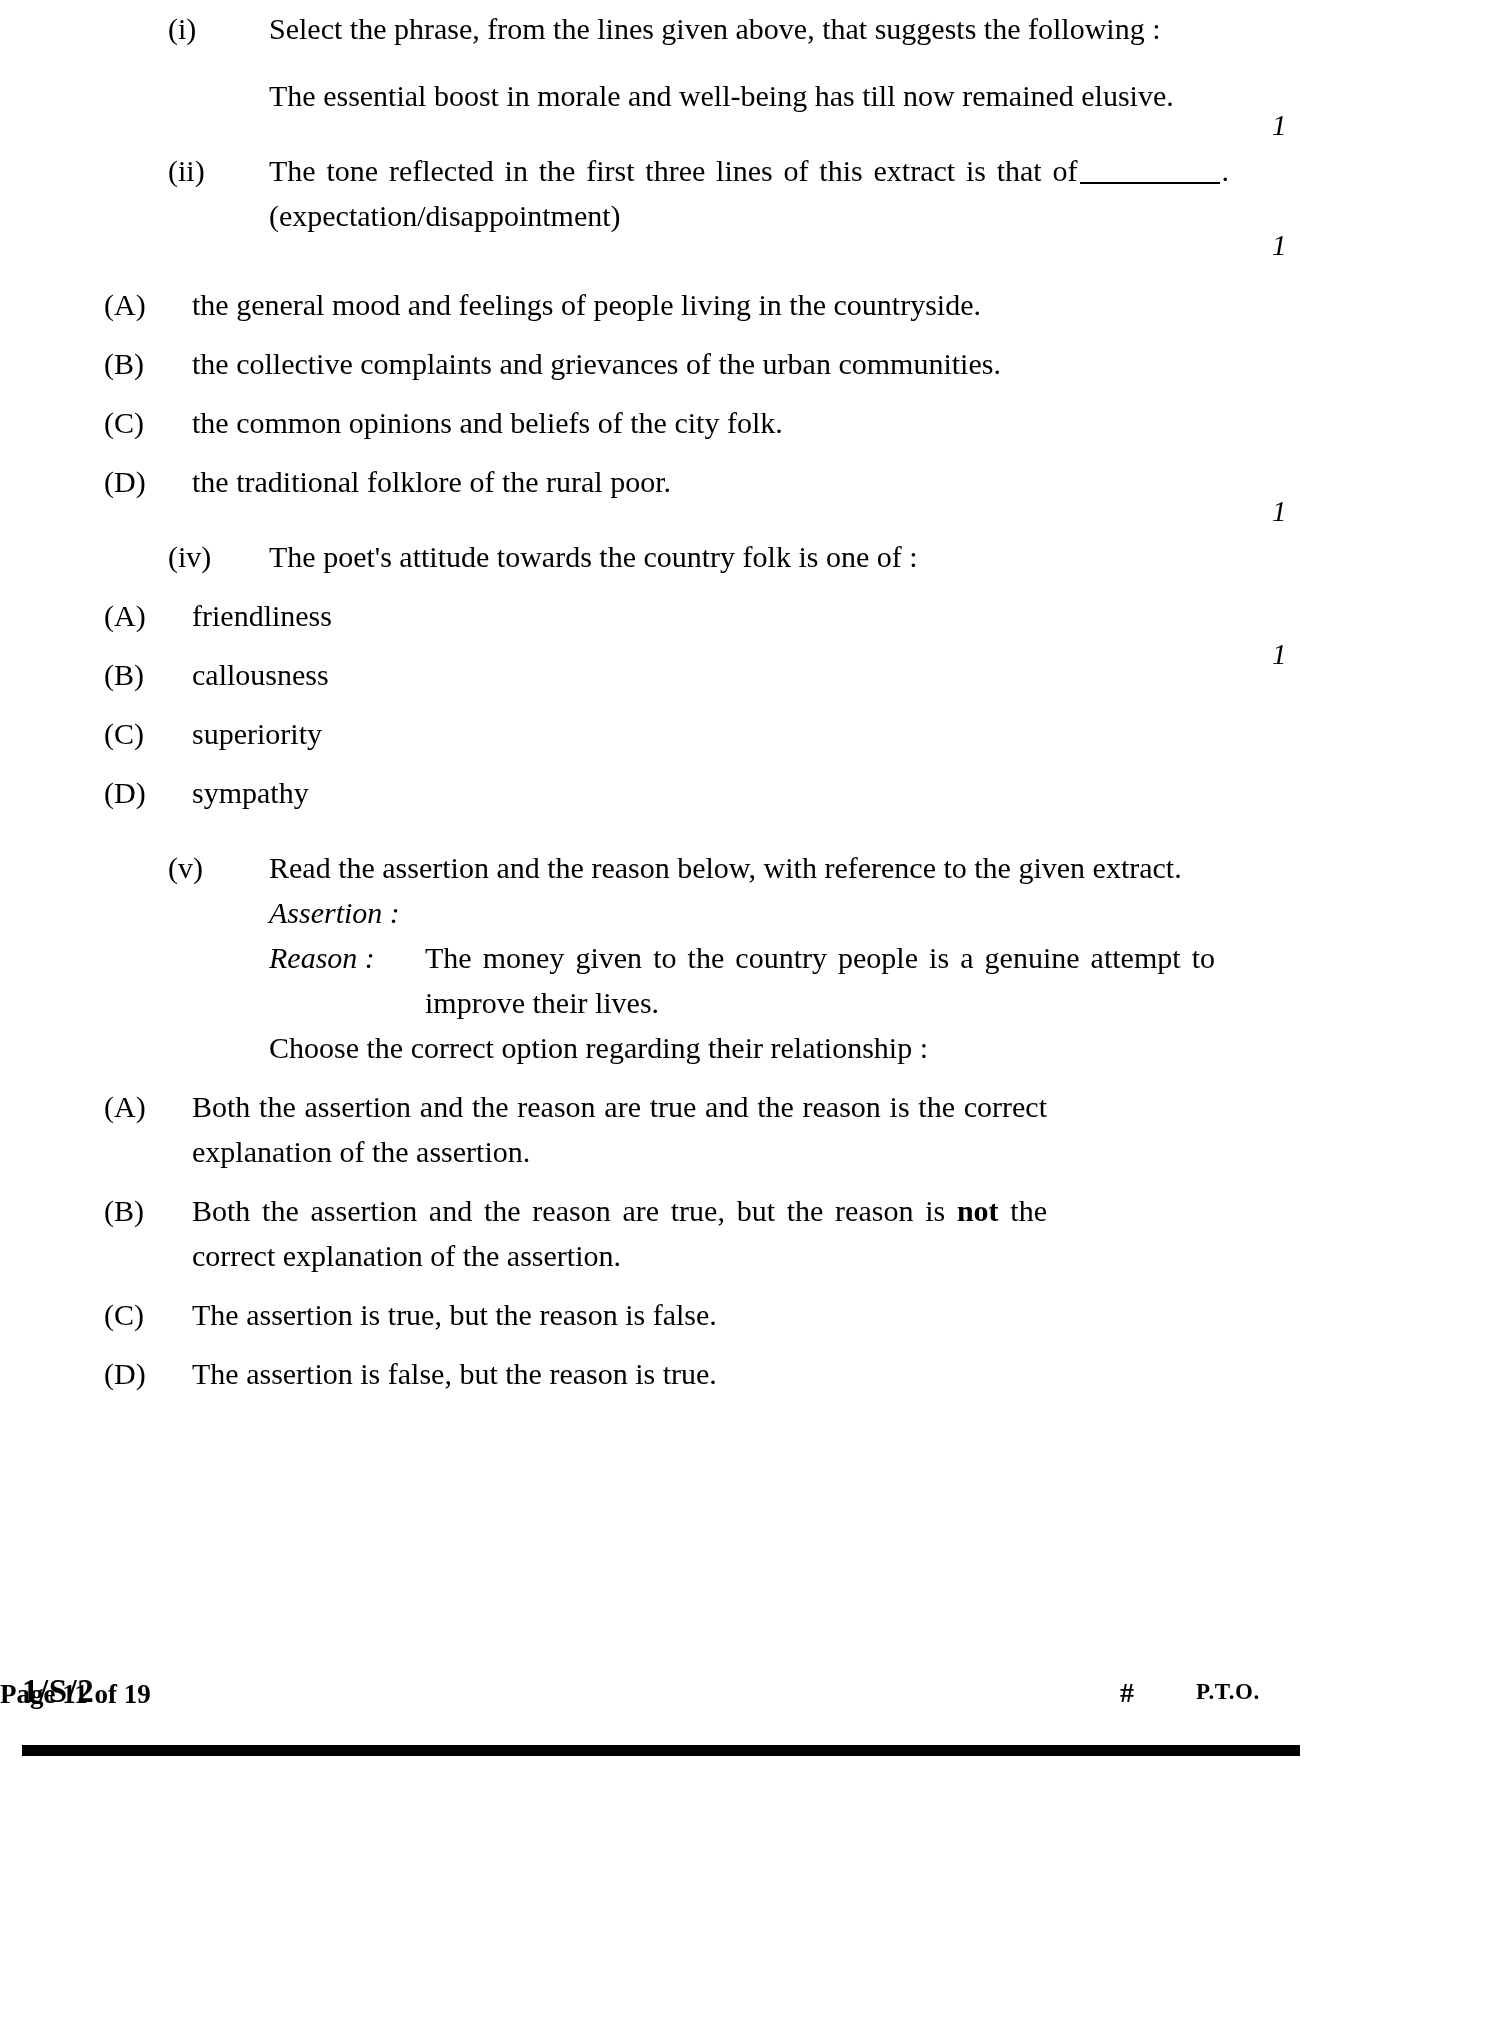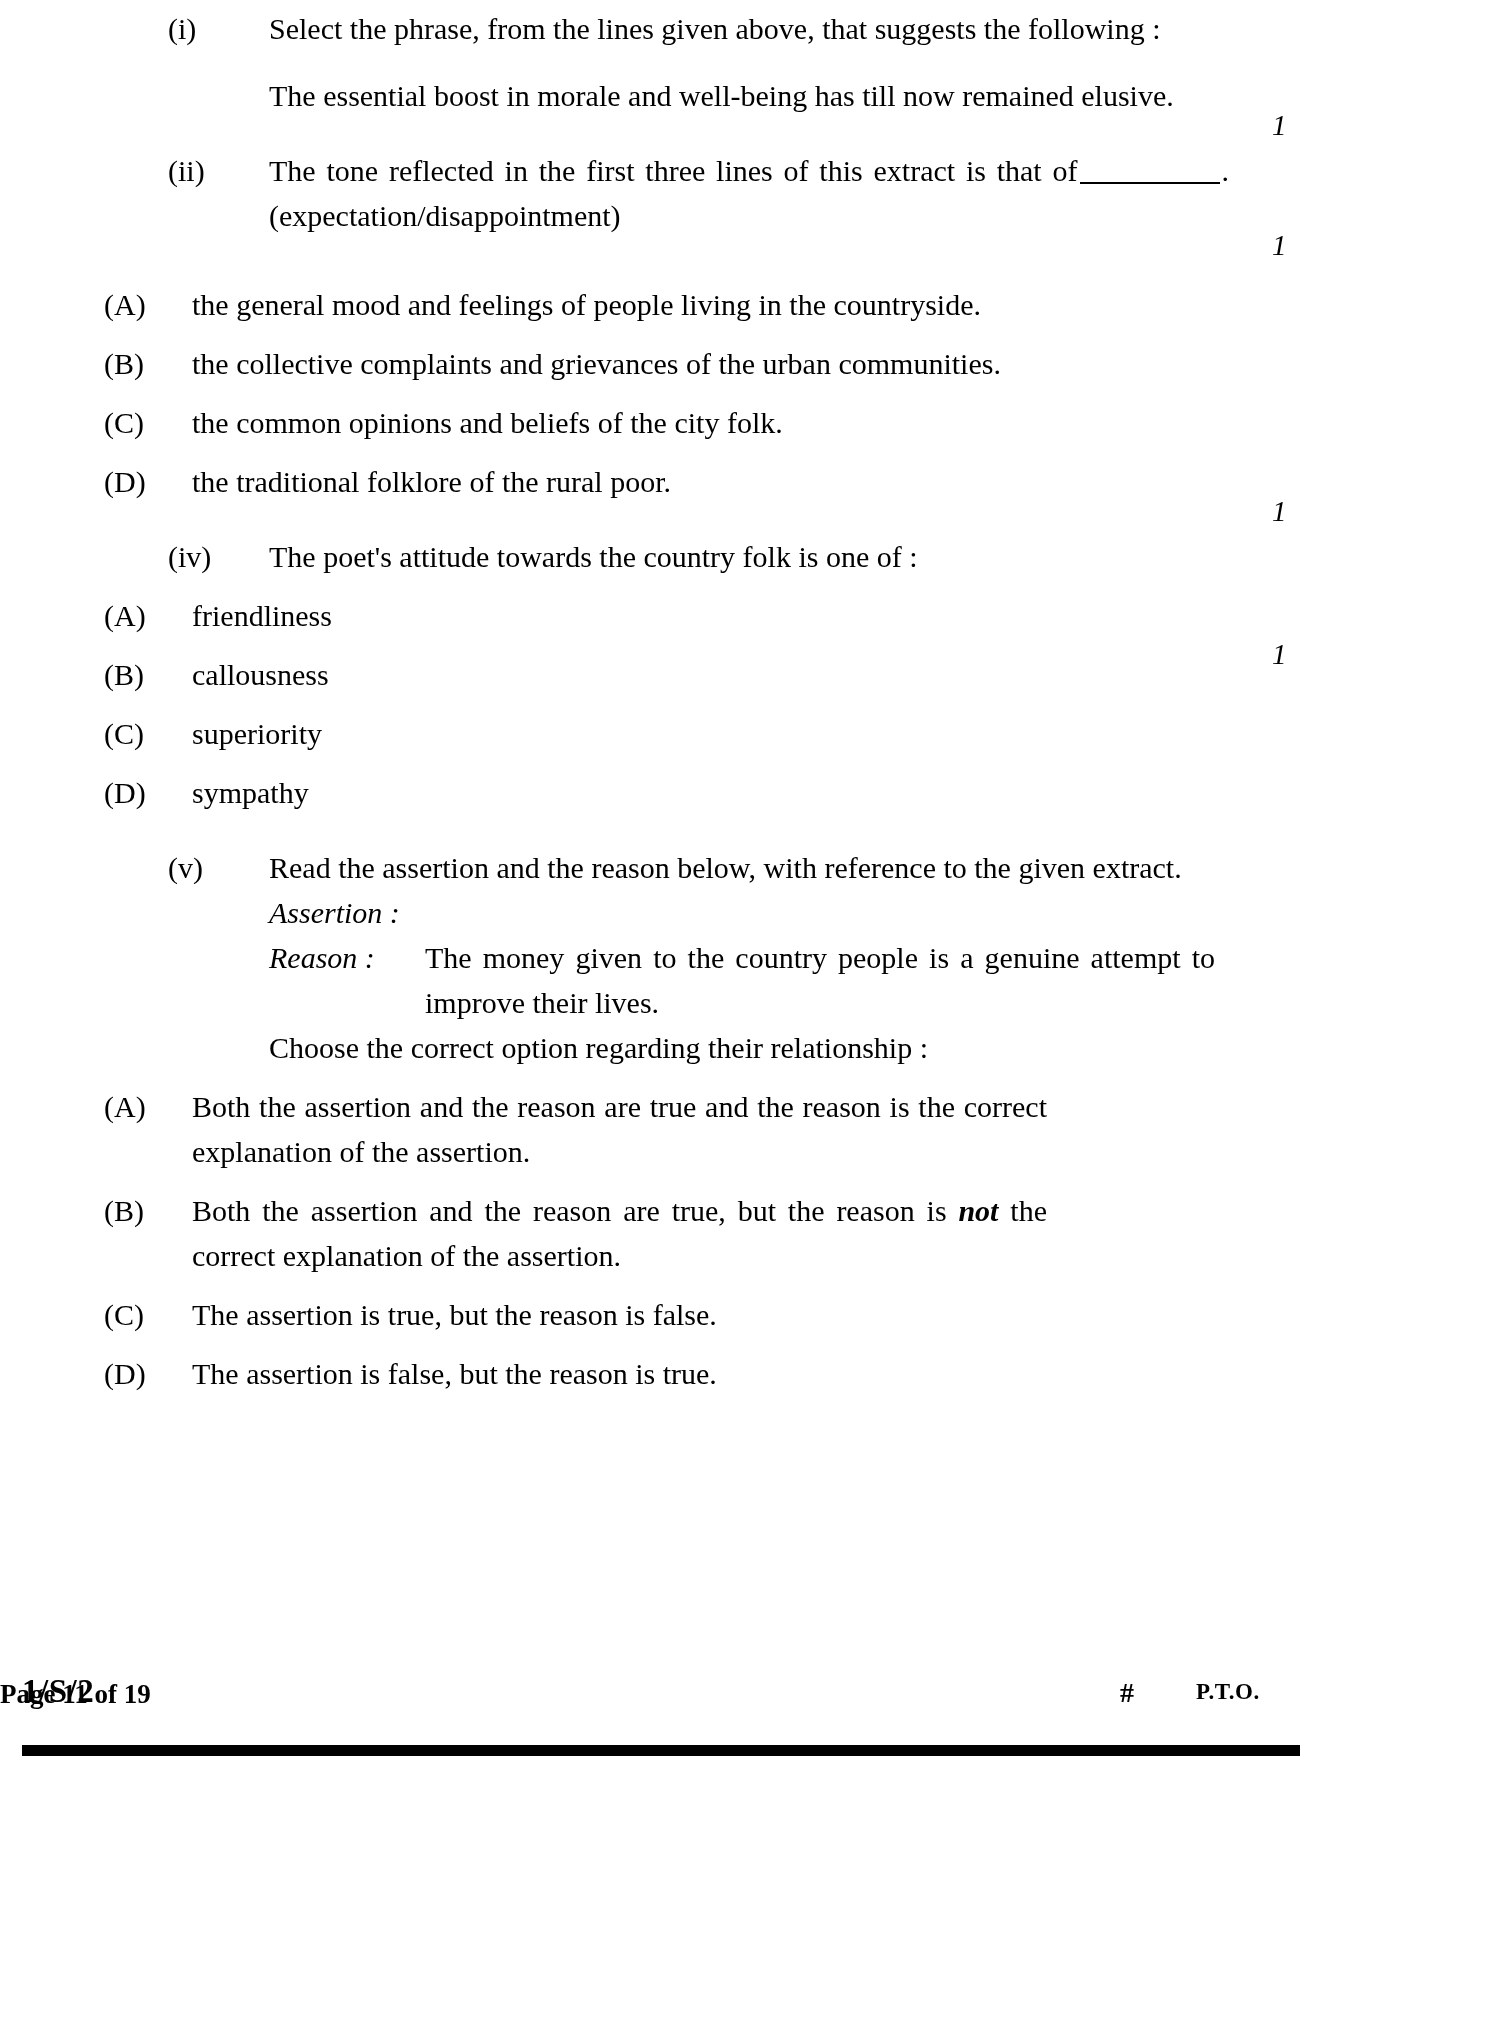--- a/index.html
+++ b/index.html
@@ -129,21 +129,20 @@
   .blankline {
     display: inline-block;
     width: 140px;
     border-bottom: 2px solid #000;
     vertical-align: -3px;
     margin: 0 2px;
   }
 
   b.notbold {
     font-weight: bold;
-    font-style: italic;
   }
 
   
   .footer {
     position: absolute;
     left: 0;
     top: 1673px;
     width: 1505px;
     height: 80px;
     padding-left: 20px;

